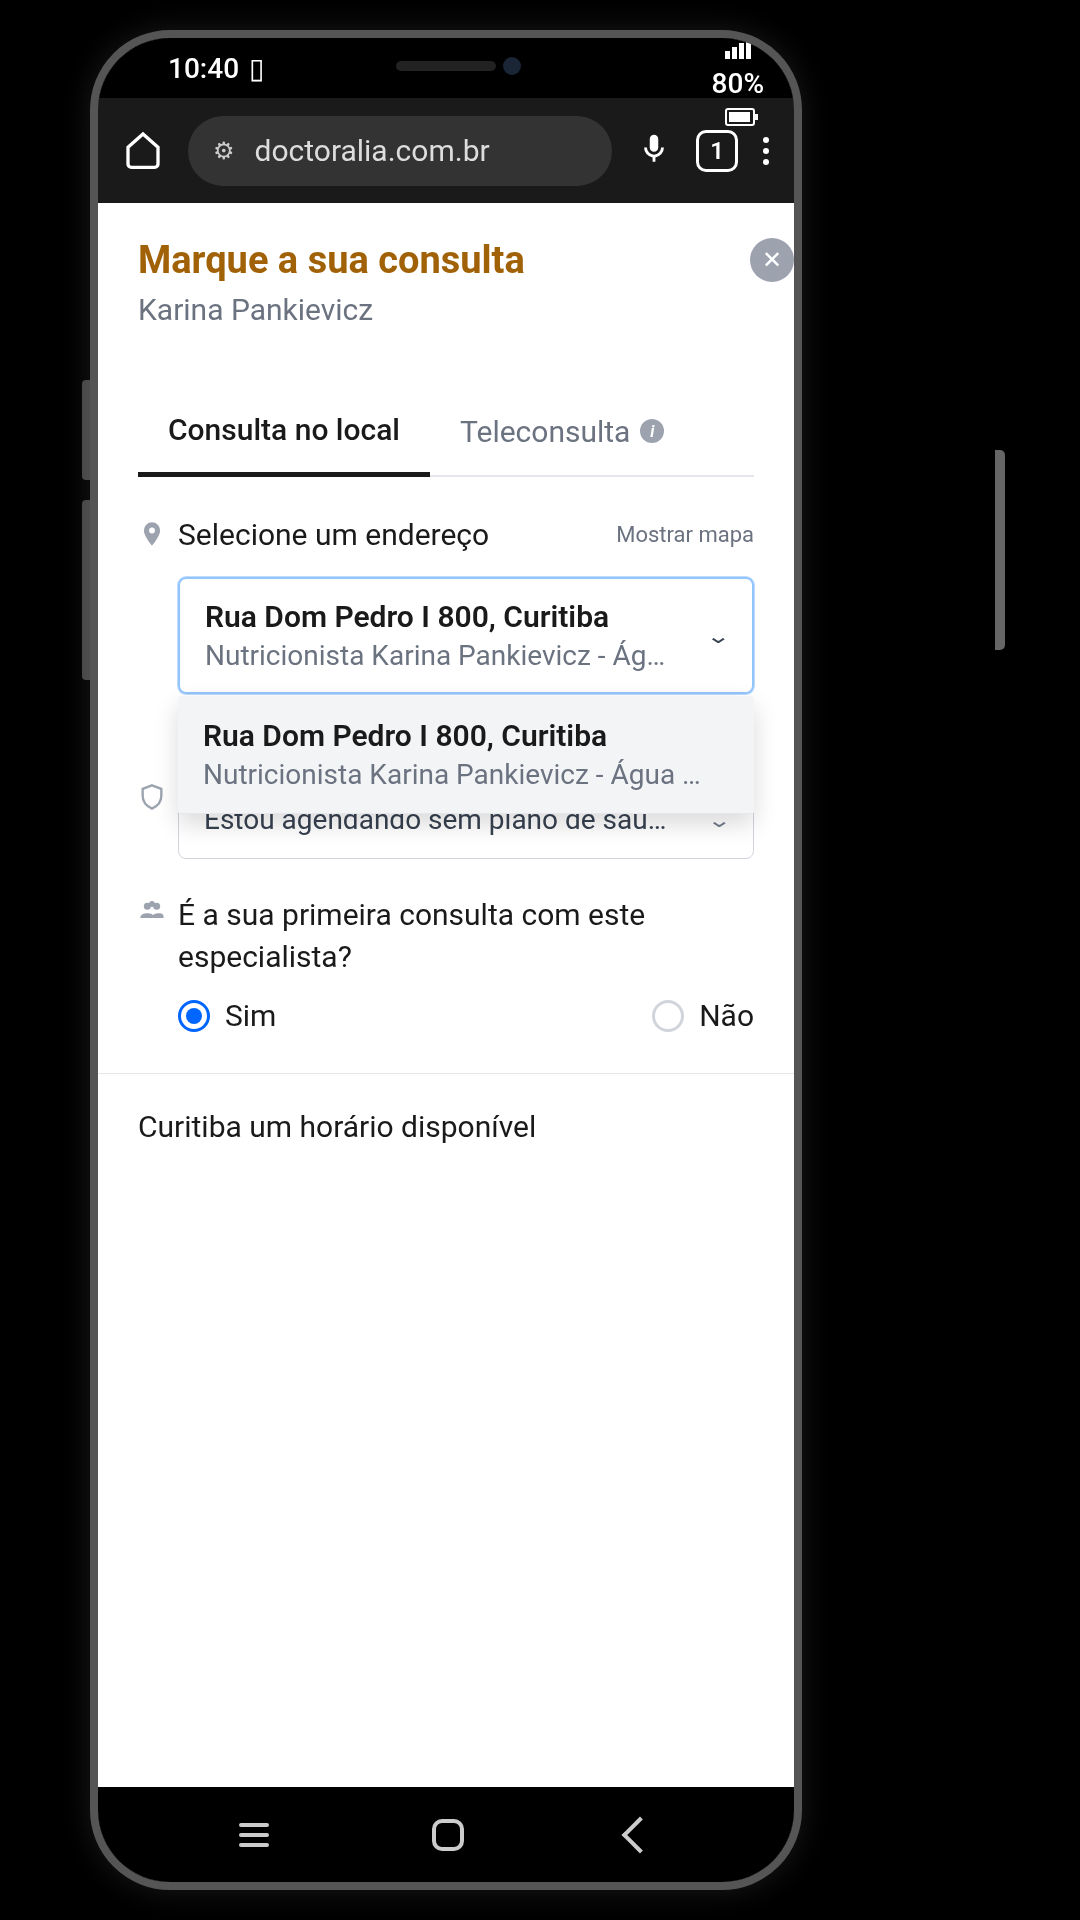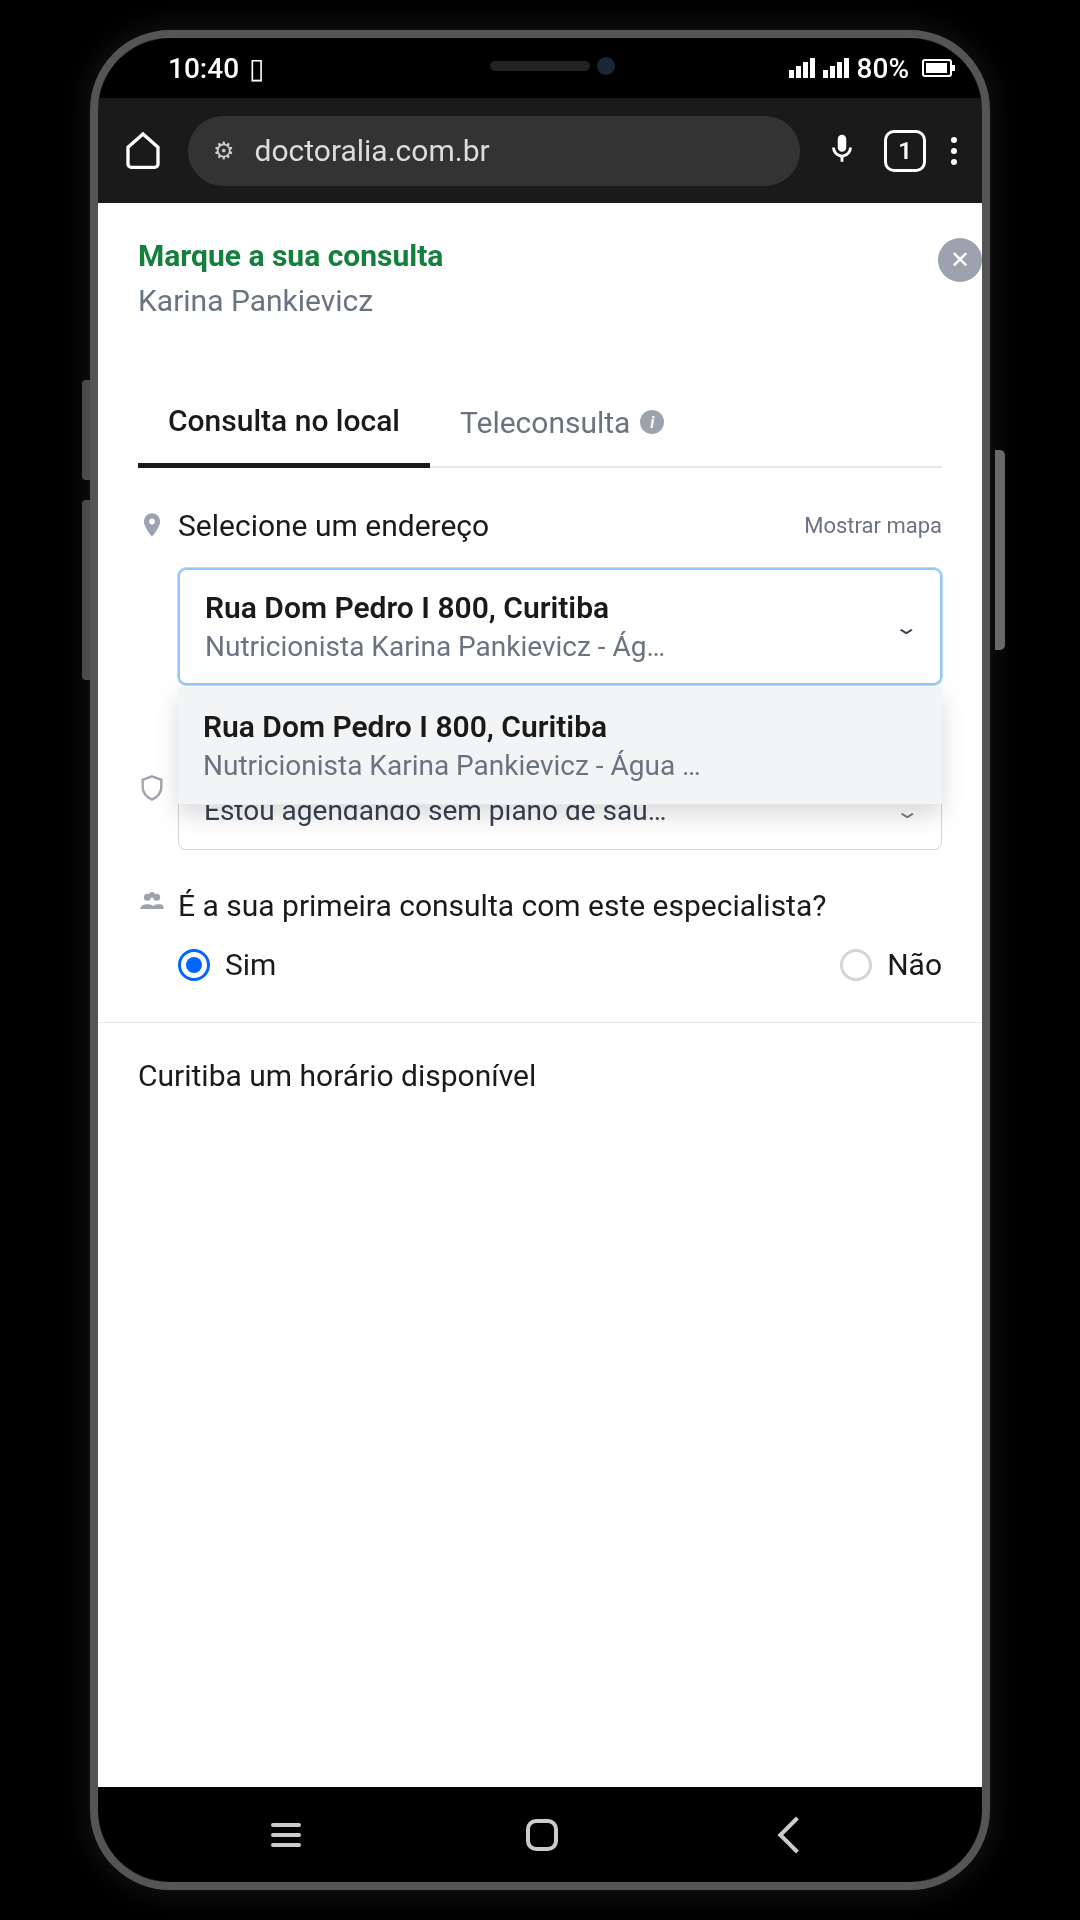--- a/index.html
+++ b/index.html
@@ -8,21 +8,21 @@
       font-family: -apple-system, BlinkMacSystemFont, 'Segoe UI', Roboto, sans-serif;
       width: 1080px;
       height: 1920px;
       position: relative;
       overflow: hidden;
     }
     .phone-frame {
       position: absolute;
       top: 30px;
       left: 90px;
-      width: 900px;
+      width: 712px;
       height: 1860px;
       background: #1a1a1a;
       border-radius: 80px;
       border: 8px solid #555;
       box-shadow: inset 0 0 0 3px #888, 0 0 30px rgba(255,255,255,0.1);
       overflow: hidden;
     }
     .phone-buttons-left {
       position: absolute;
       left: 82px;
@@ -84,21 +84,21 @@
       background: #000;
       display: flex;
       justify-content: space-between;
       align-items: center;
       padding: 0 30px 0 70px;
       color: #fff;
       font-size: 28px;
       font-weight: 500;
     }
     .status-left { display: flex; gap: 10px; align-items: center; }
-    .status-right { display: flex; gap: 8px; align-items: center; }
+    .status-right { display: flex; gap: 8px; align-items: center; flex-direction: column; }
     .signal-bars { display: inline-flex; gap: 2px; align-items: flex-end; }
     .signal-bars span { width: 5px; background: #fff; }
     .signal-bars span:nth-child(1) { height: 8px; }
     .signal-bars span:nth-child(2) { height: 12px; }
     .signal-bars span:nth-child(3) { height: 16px; }
     .signal-bars span:nth-child(4) { height: 20px; }
     .battery-icon {
       width: 30px;
       height: 18px;
       border: 2px solid #fff;
@@ -164,23 +164,23 @@
       background: #fff;
       height: calc(100% - 165px - 95px);
       overflow: hidden;
       position: relative;
     }
     .modal-header {
       padding: 35px 40px 20px 40px;
       position: relative;
     }
     .modal-title {
-      font-size: 30px;
+      font-size: 38px;
       font-weight: 700;
-      color: #15803d;
+      color: #a16207;
     }
     .modal-subtitle {
       font-size: 30px;
       color: #6b7280;
       margin-top: 10px;
     }
     .close-btn {
       position: absolute;
       right: 0px;
       top: 35px;

